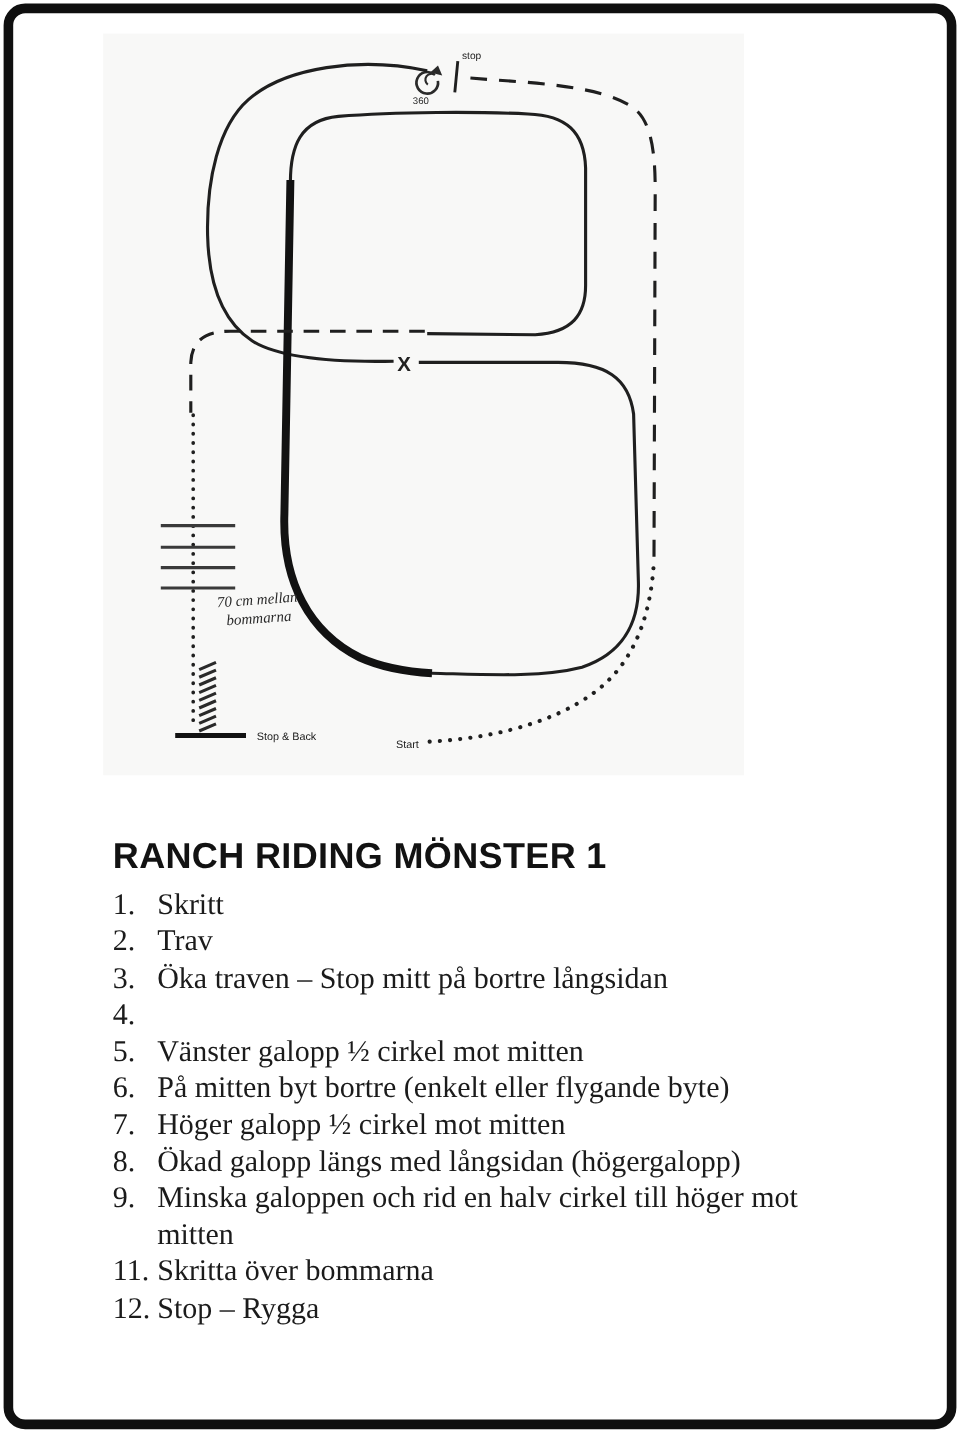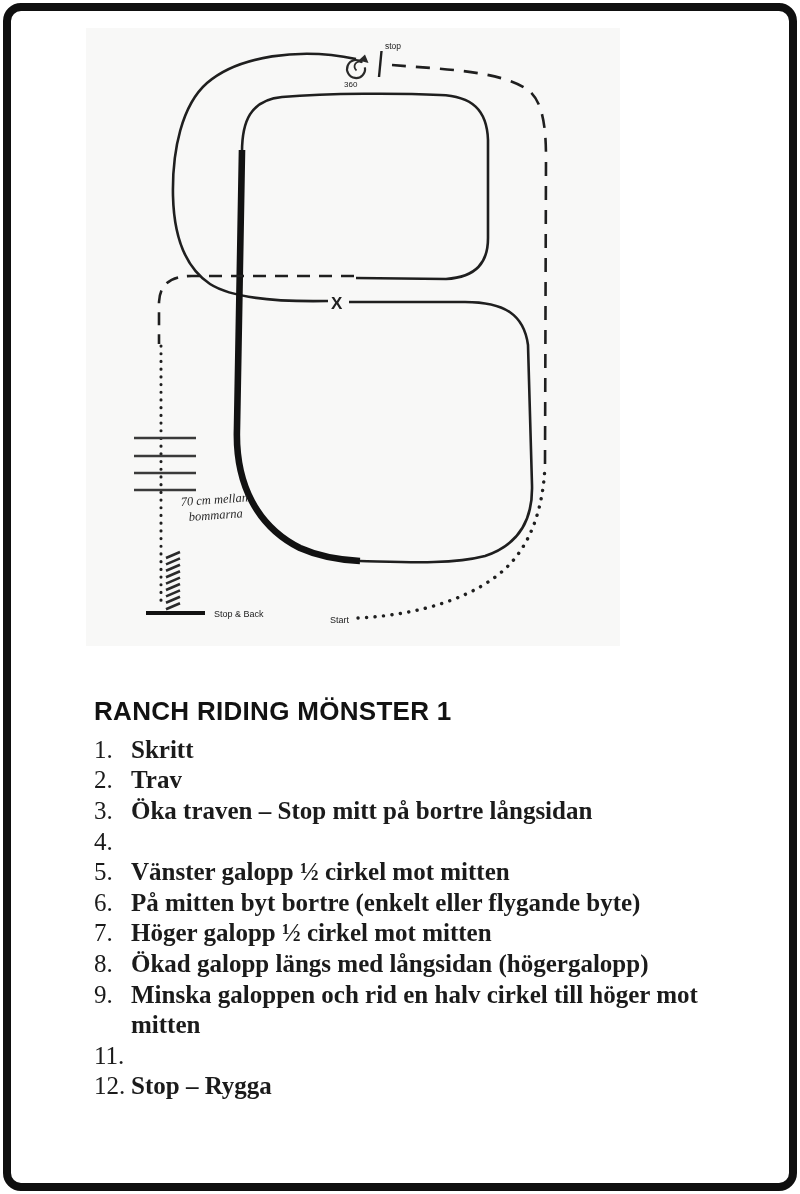--- a/index.html
+++ b/index.html
@@ -7,27 +7,27 @@
     width:800px;height:1194px;position:relative;background:#ffffff;
     font-family:"Liberation Serif",serif;color:#1b1b1b;overflow:hidden;
   }
   .frame{
     position:absolute;inset:3px;border:8px solid #0f0f0f;border-radius:18px;
     pointer-events:none;z-index:10;
   }
   .diagram{position:absolute;left:0;top:0;z-index:1;}
   .content{position:absolute;left:94px;top:697px;width:650px;z-index:2;}
   .title{
-    font-family:"Liberation Sans",sans-serif;font-weight:700;font-size:26px;
+    font-family:"Liberation Sans",sans-serif;font-weight:700;font-size:30px;
     color:#121212;letter-spacing:.3px;margin:0 0 8px 0;line-height:1.15;
   }
   .steps{display:block;}
   .step{display:flex;font-size:25px;line-height:30.6px;color:#1b1b1b;}
   .step .n{flex:0 0 37px;}
-  .step .t{width:580px;font-weight:bold;}
+  .step .t{width:580px;}
   svg text{font-family:"Liberation Sans",sans-serif;fill:#222;}
   svg .hand{font-family:"Liberation Serif",serif;font-style:italic;fill:#2a2a2a;}
 </style>
 </head>
 <body>
 
 <div class="frame"></div>
 
 <svg class="diagram" width="800" height="660" viewBox="0 0 800 660">
 
@@ -113,19 +113,20 @@
     <div class="step">
       <span class="n">8.</span>
       <span class="t">Ökad galopp längs med långsidan (högergalopp)</span>
     </div>
     <div class="step">
       <span class="n">9.</span>
       <span class="t">Minska galoppen och rid en halv cirkel till höger mot mitten</span>
     </div>
     <div class="step">
       <span class="n">11.</span>
+      <span class="t">Skritta över bommarna</span>
     </div>
     <div class="step">
       <span class="n">12.</span>
       <span class="t">Stop – Rygga</span>
     </div>
   </div>
 </div>
 
 </body></html>

